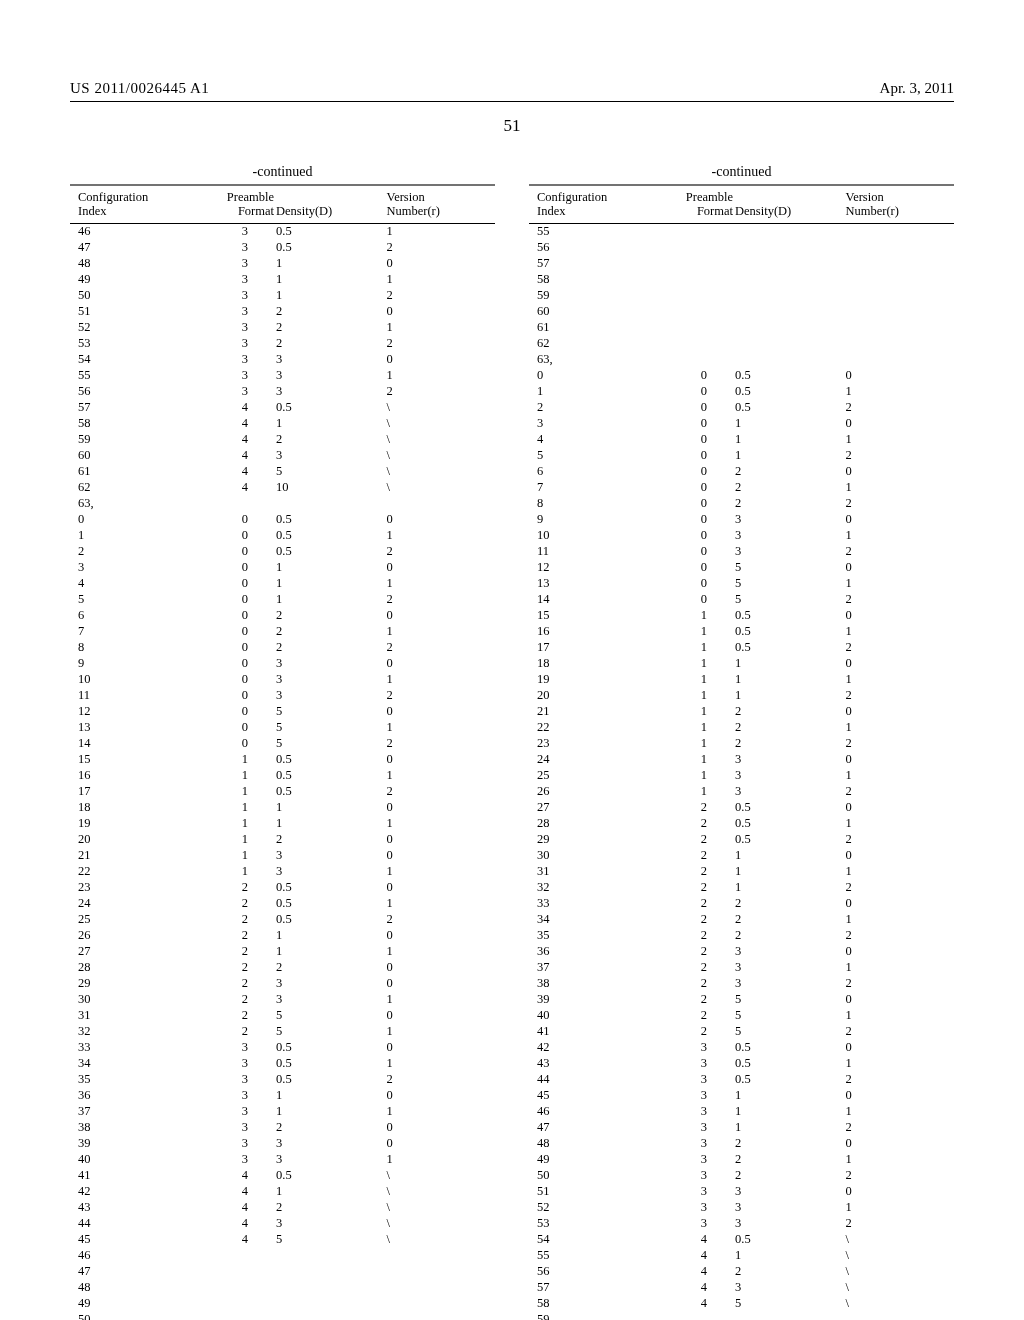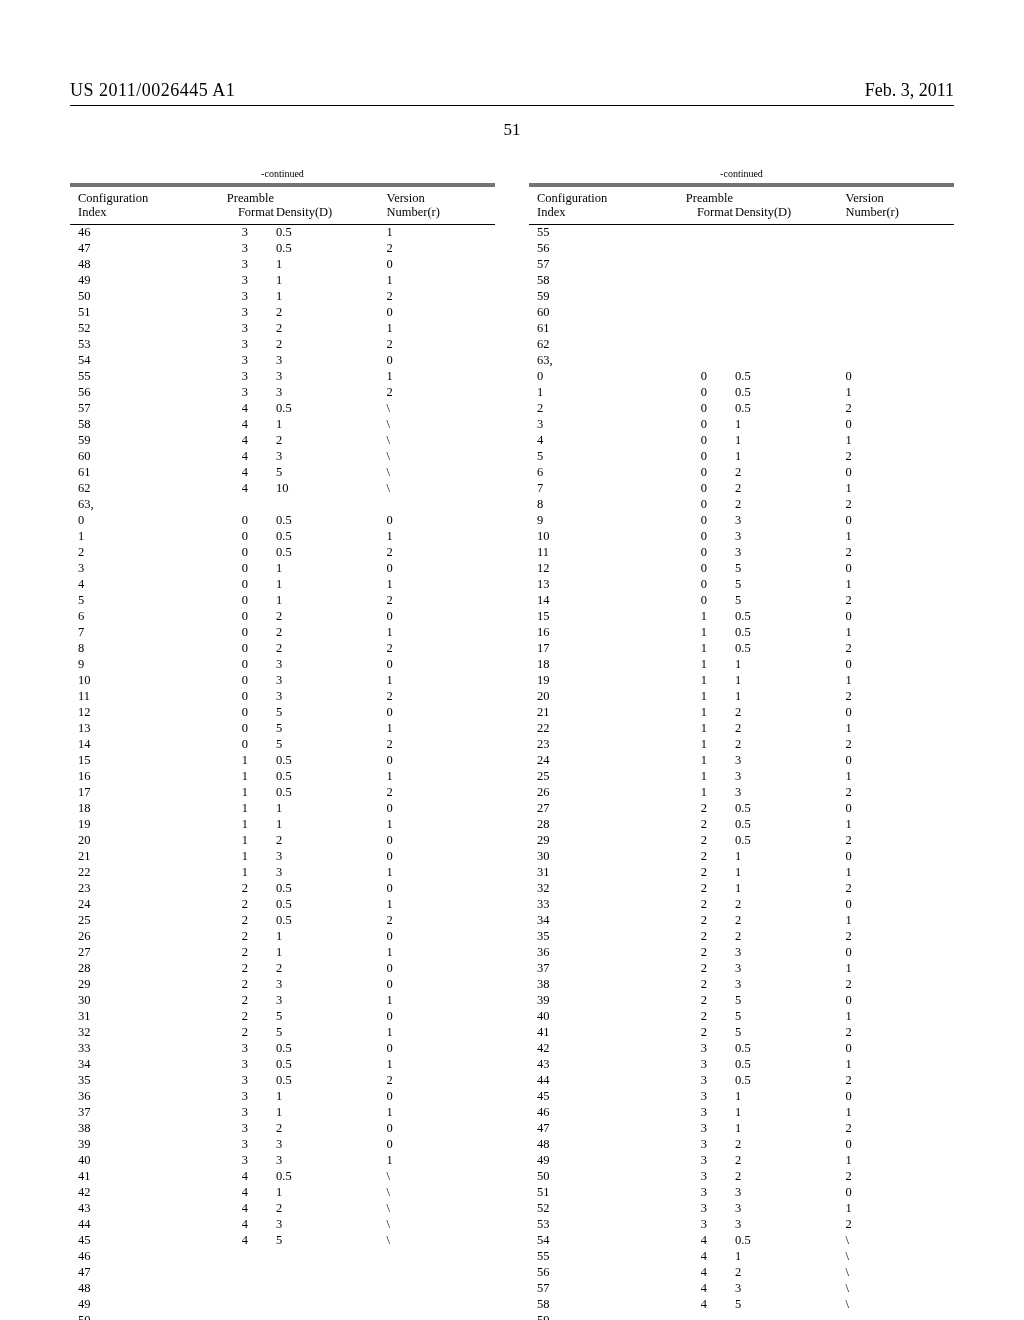--- a/index.html
+++ b/index.html
@@ -10,21 +10,21 @@
     width: 1024px;
     color: #000;
   }
   .page {
     padding: 80px 70px 40px 70px;
     box-sizing: border-box;
   }
   .header {
     display: flex;
     justify-content: space-between;
-    font-size: 18px;
+    font-size: 15px;
     margin-bottom: 4px;
   }
   .header-left { font-weight: normal; letter-spacing: 0.5px; }
   .header-right { font-weight: normal; }
   .rule {
     border: none;
     border-top: 1.5px solid #000;
     margin: 0 0 14px 0;
   }
   .pagenum {
@@ -35,33 +35,33 @@
   .columns {
     display: flex;
     gap: 34px;
   }
   .col {
     flex: 1;
     min-width: 0;
   }
   .continued {
     text-align: center;
-    font-size: 10px;
+    font-size: 14px;
     margin-bottom: 4px;
   }
   .tbl {
     width: 100%;
     border-collapse: collapse;
     font-size: 12.5px;
   }
   .tbl thead th {
     font-weight: normal;
     text-align: left;
     padding: 4px 2px;
-    border-top: 4px solid #737373;
+    border-top: 2px solid #737373;
     border-bottom: 1px solid #000;
     line-height: 1.15;
     vertical-align: bottom;
     white-space: pre-line;
   }
   .tbl td {
     padding: 0.5px 2px;
     vertical-align: top;
   }
   .c0 { width: 26%; padding-left: 8px !important; }
@@ -70,21 +70,21 @@
   .c3 { width: 26%; text-align: left; }
   .tbl thead th.c1 { text-align: right; padding-right: 0 !important; }
 </style>
 </head>
 <body>
 
 <div class="page">
 
   <div class="header">
     <div class="header-left">US 2011/0026445 A1</div>
-    <div class="header-right">Feb. 3, 2011</div>
+    <div class="header-right">Apr. 3, 2011</div>
   </div>
   <hr class="rule">
   <div class="pagenum">51</div>
 
   <div class="columns">
 
     <div class="col">
       <div class="continued">-continued</div>
       <table class="tbl">
         <thead>

